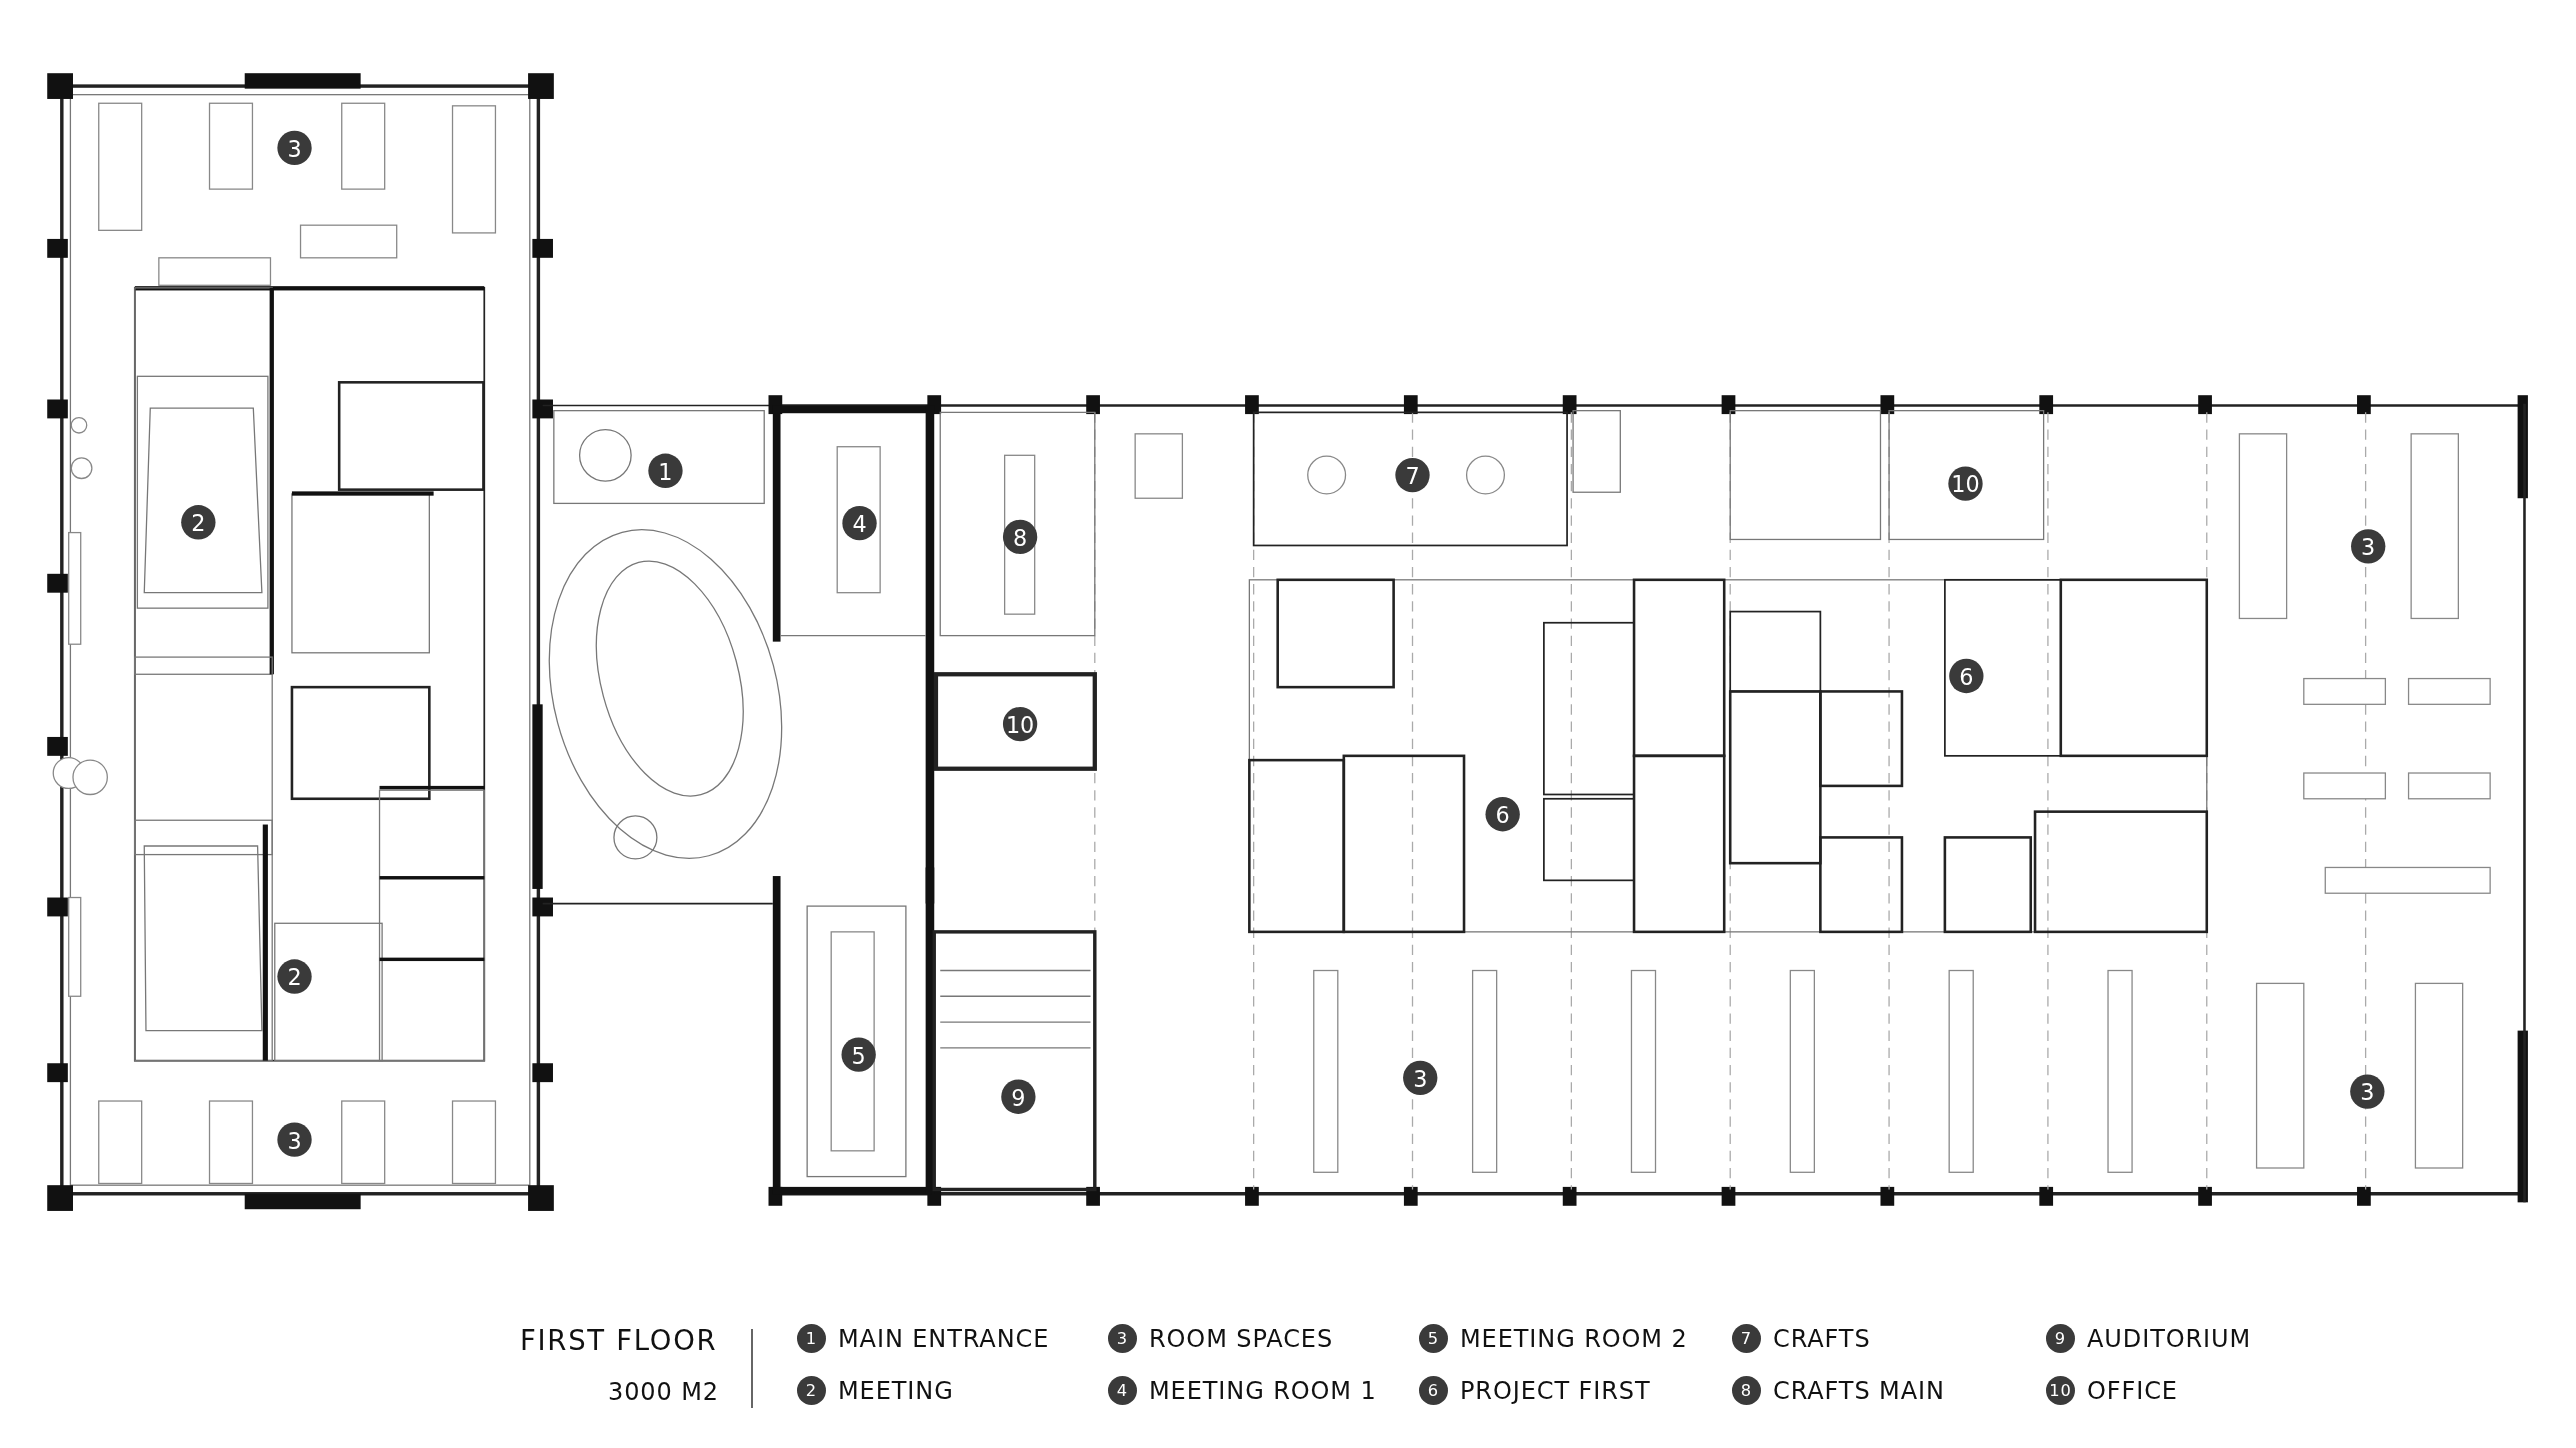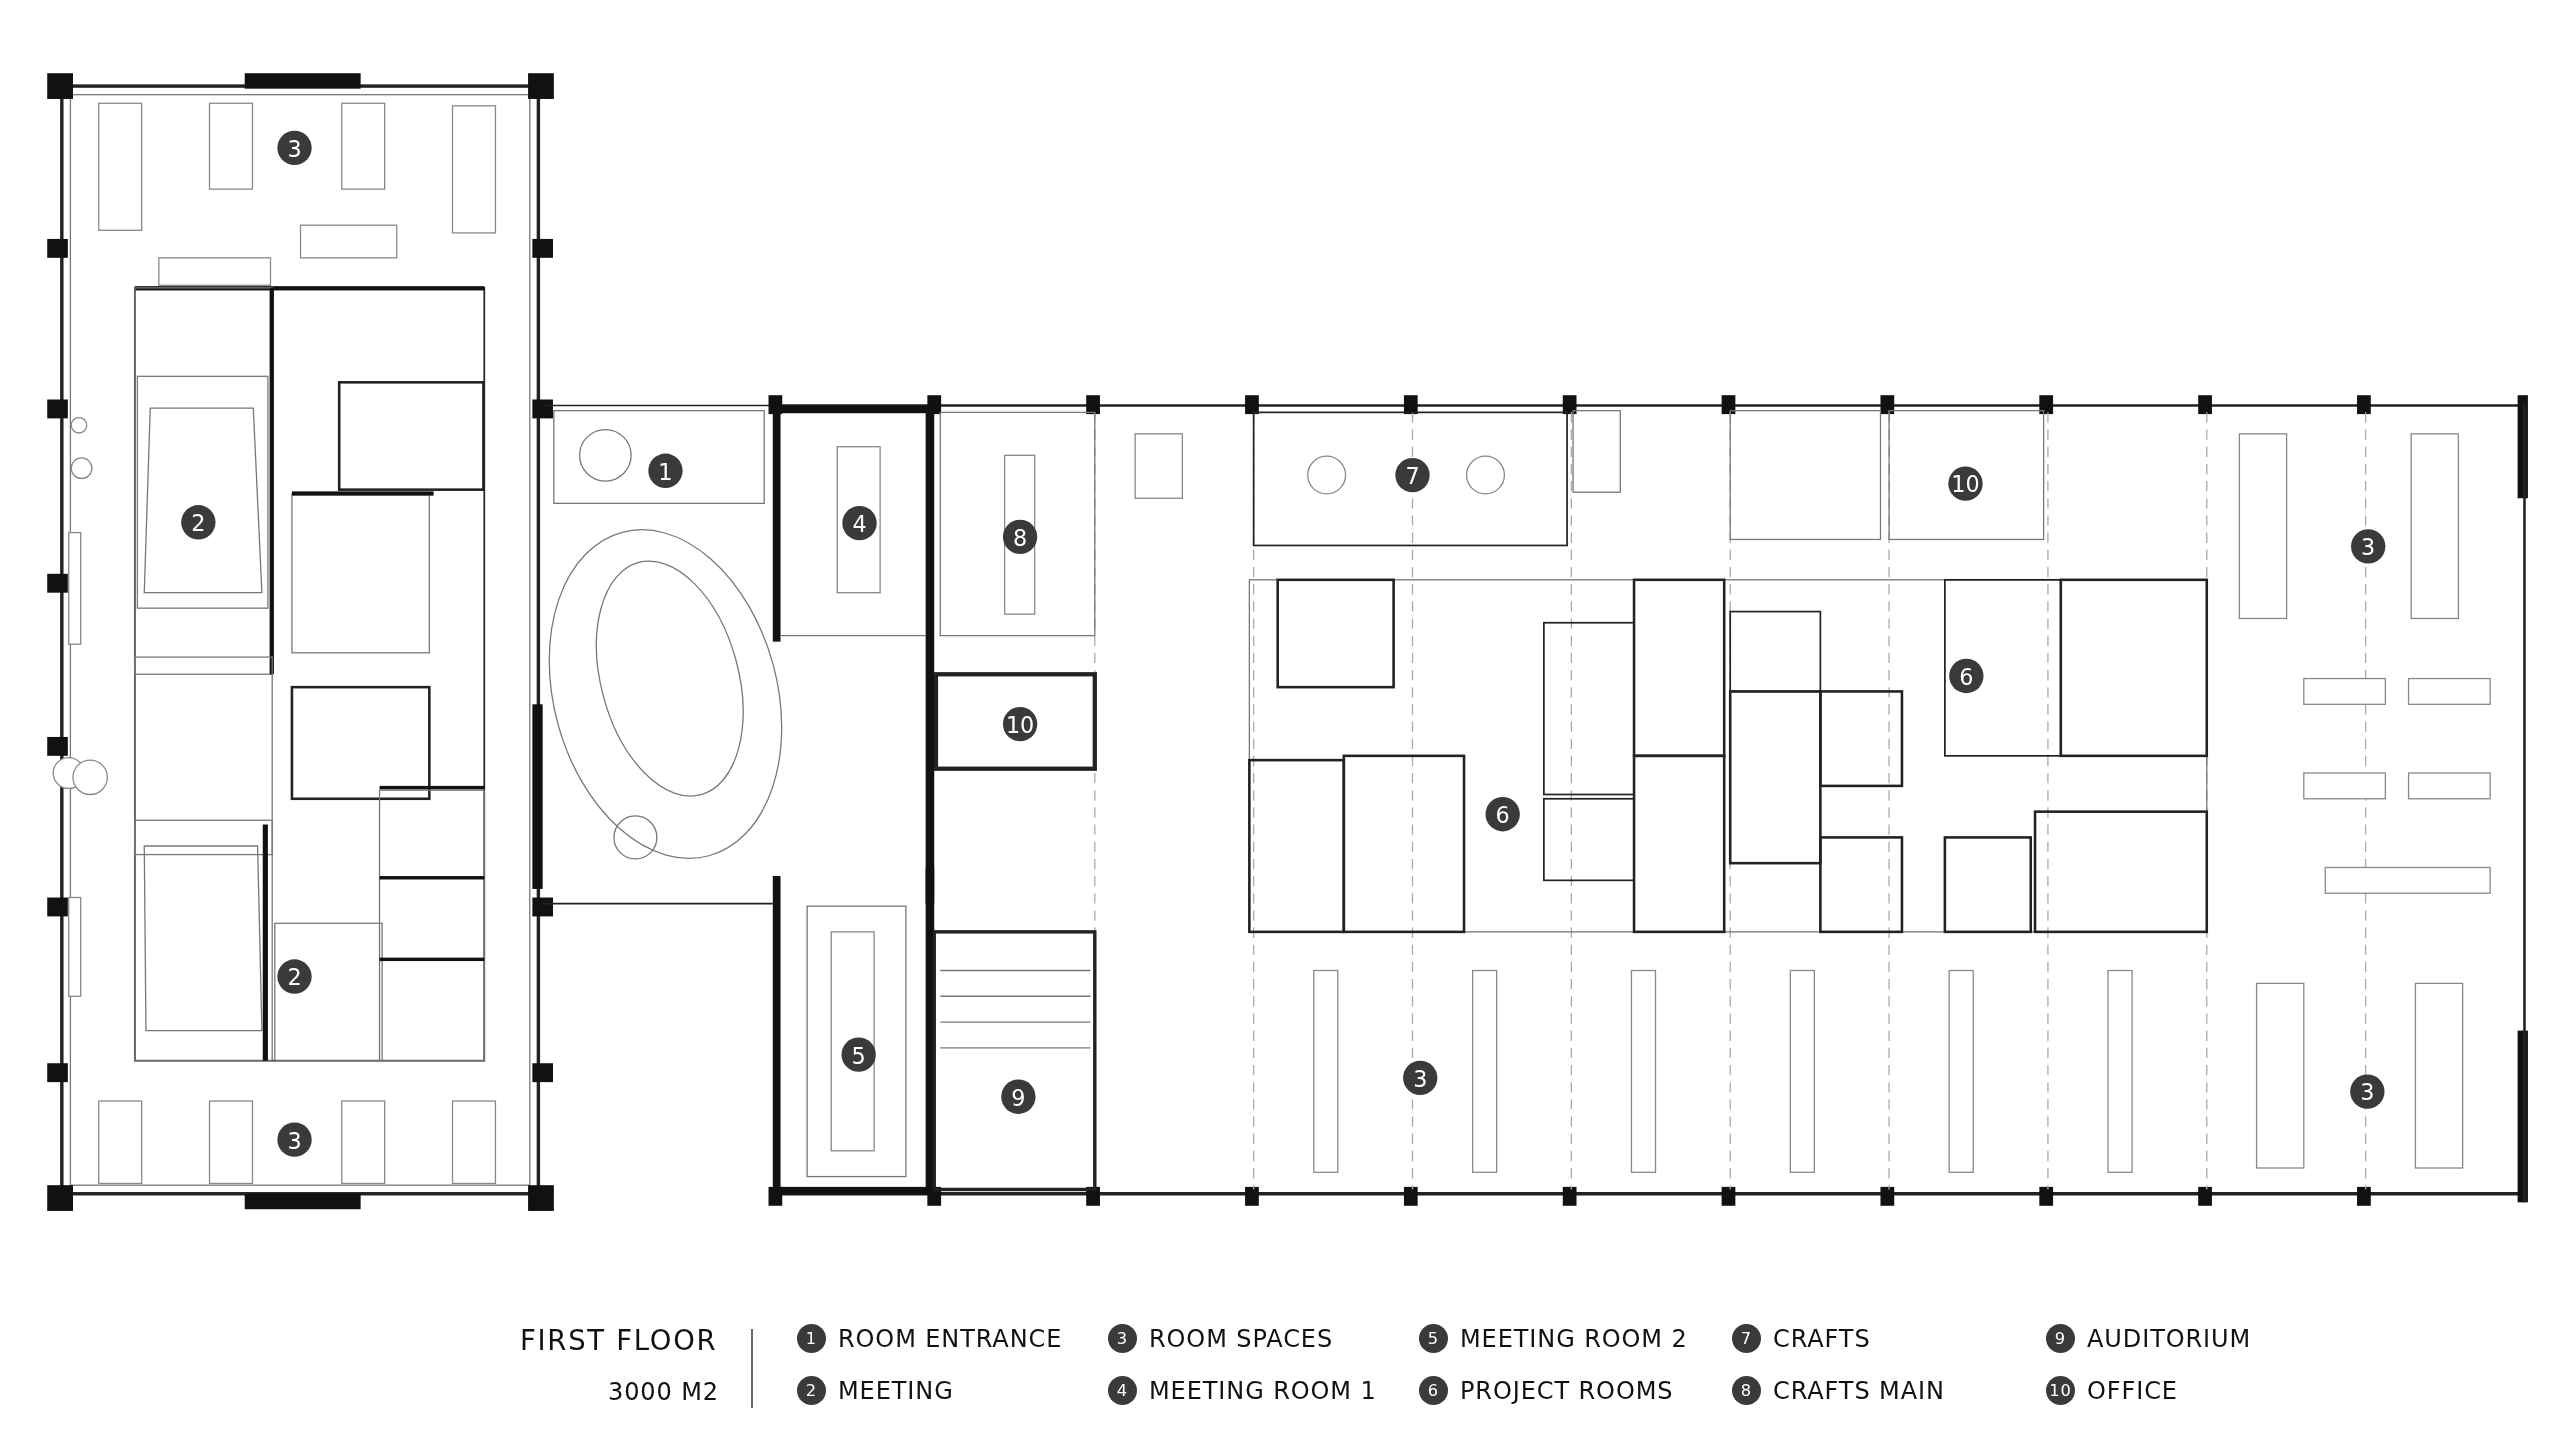--- a/index.html
+++ b/index.html
@@ -290,41 +290,41 @@
     </g>
 </svg>
 
 <div class="legend">
   <div class="title">FIRST FLOOR</div>
   <div class="area">3000 M2</div>
   <div class="sep"></div>
   <div id="legend-items">
       <div class="item" style="left: 797px; top: 1316px;">
         <span class="badge">1</span>
-        <span>ROOM ENTRANCE</span>
+        <span>MAIN ENTRANCE</span>
       </div>
       <div class="item" style="left: 797px; top: 1368px;">
         <span class="badge">2</span>
         <span>MEETING</span>
       </div>
       <div class="item" style="left: 1108px; top: 1316px;">
         <span class="badge">3</span>
         <span>ROOM SPACES</span>
       </div>
       <div class="item" style="left: 1108px; top: 1368px;">
         <span class="badge">4</span>
         <span>MEETING ROOM 1</span>
       </div>
       <div class="item" style="left: 1419px; top: 1316px;">
         <span class="badge">5</span>
         <span>MEETING ROOM 2</span>
       </div>
       <div class="item" style="left: 1419px; top: 1368px;">
         <span class="badge">6</span>
-        <span>PROJECT ROOMS</span>
+        <span>PROJECT FIRST</span>
       </div>
       <div class="item" style="left: 1732px; top: 1316px;">
         <span class="badge">7</span>
         <span>CRAFTS</span>
       </div>
       <div class="item" style="left: 1732px; top: 1368px;">
         <span class="badge">8</span>
         <span>CRAFTS MAIN</span>
       </div>
       <div class="item" style="left: 2046px; top: 1316px;">

